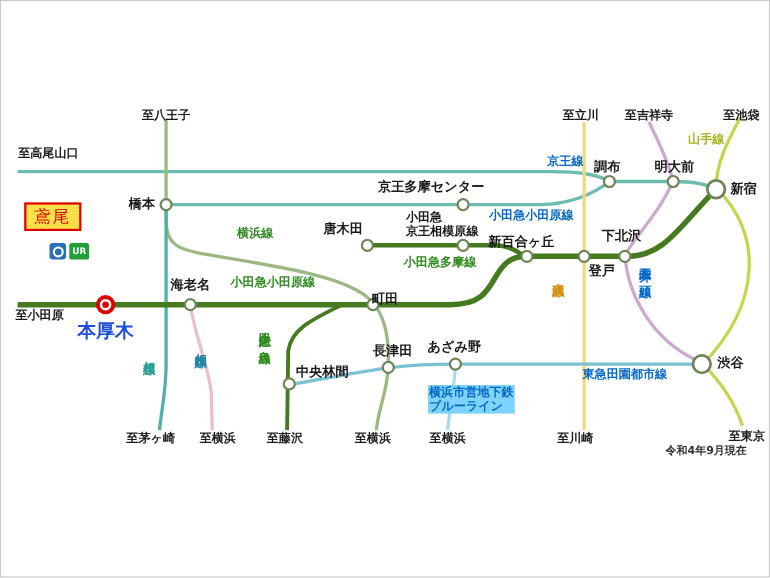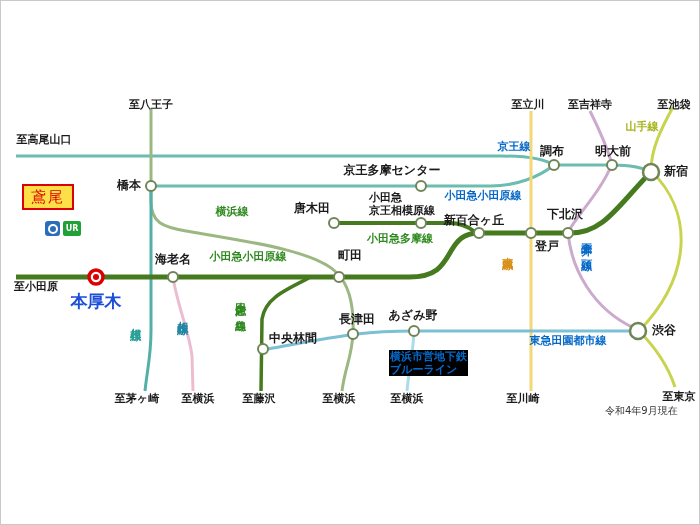--- a/index.html
+++ b/index.html
@@ -14,22 +14,22 @@
   .st{font-size:12px;font-weight:bold}
   .ln{font-size:11px;font-weight:bold}
   .v{writing-mode:vertical-rl;letter-spacing:1px}
   .blue{color:#0568c8}
   .green{color:#2e8a1e}
   .teal{color:#2aa098}
   .tealblue{color:#2586a4}
   .orange{color:#d89018}
   .yg{color:#a6b41c}
   .red{color:#1d4ed8}
-  .bgw{background:#000000;padding:0 1px}
-  .small{font-size:10px;font-weight:normal;color:#333}
+  .bgw{background:#7dd3fc;padding:0 1px}
+  .small{font-size:10px;font-weight:bold;color:#333}
   .two span{display:block;line-height:13px}
   #tobio-box{position:absolute;left:21px;top:183px;width:52px;height:26px;border:2px solid #dd0000;color:#dd0000;font-size:15px;font-weight:normal;display:flex;align-items:center;justify-content:center;background:#fde047;letter-spacing:2px}
   #honatsugi{font-size:17px;font-weight:bold}
   #logos{position:absolute;left:44px;top:220px;display:flex;gap:3px;align-items:flex-end}
   .mark{width:15px;height:15px;border-radius:3px;background:#2a6ebb;display:flex;align-items:center;justify-content:center}
   .mark::after{content:"";width:6px;height:6px;border:2px solid #fff;border-radius:50%}
   .ur{width:18px;height:15px;background:#21a038;color:#fff;font-size:8px;font-weight:bold;display:flex;align-items:center;justify-content:center;border-radius:2px}
 </style>
 </head>
 <body>
@@ -101,21 +101,21 @@
   <span class="lbl st c" style="left:391px;top:163px">京王多摩センター</span>
   <span class="lbl st c" style="left:311px;top:201px">唐木田</span>
   <div class="lbl st two" style="left:368px;top:190px;font-size:11px">
     <span>小田急</span>
     <span>京王相模原線</span>
   </div>
   <span class="lbl st c" style="left:473px;top:213px">新百合ヶ丘</span>
   <span class="lbl st c" style="left:564px;top:207px">下北沢</span>
   <span class="lbl st" style="left:534px;top:239px">登戸</span>
   <span class="lbl st c" style="left:172px;top:252px">海老名</span>
-  <span class="lbl st c" style="left:349px;top:248px">町田</span>
+  <span class="lbl st c" style="left:349px;top:264px">町田</span>
   <span class="lbl st" style="left:268px;top:331px">中央林間</span>
   <span class="lbl st c" style="left:356px;top:312px">長津田</span>
   <span class="lbl st c" style="left:412px;top:308px">あざみ野</span>
   <span class="lbl st" style="left:651px;top:323px">渋谷</span>
 
   <span class="lbl ln blue c" style="left:513px;top:140px">京王線</span>
   <span class="lbl ln blue c" style="left:482px;top:189px">小田急小田原線</span>
   <span class="lbl ln yg c" style="left:641px;top:120px">山手線</span>
   <span class="lbl ln green c" style="left:231px;top:205px">横浜線</span>
   <span class="lbl ln green c" style="left:399px;top:232px">小田急多摩線</span>

